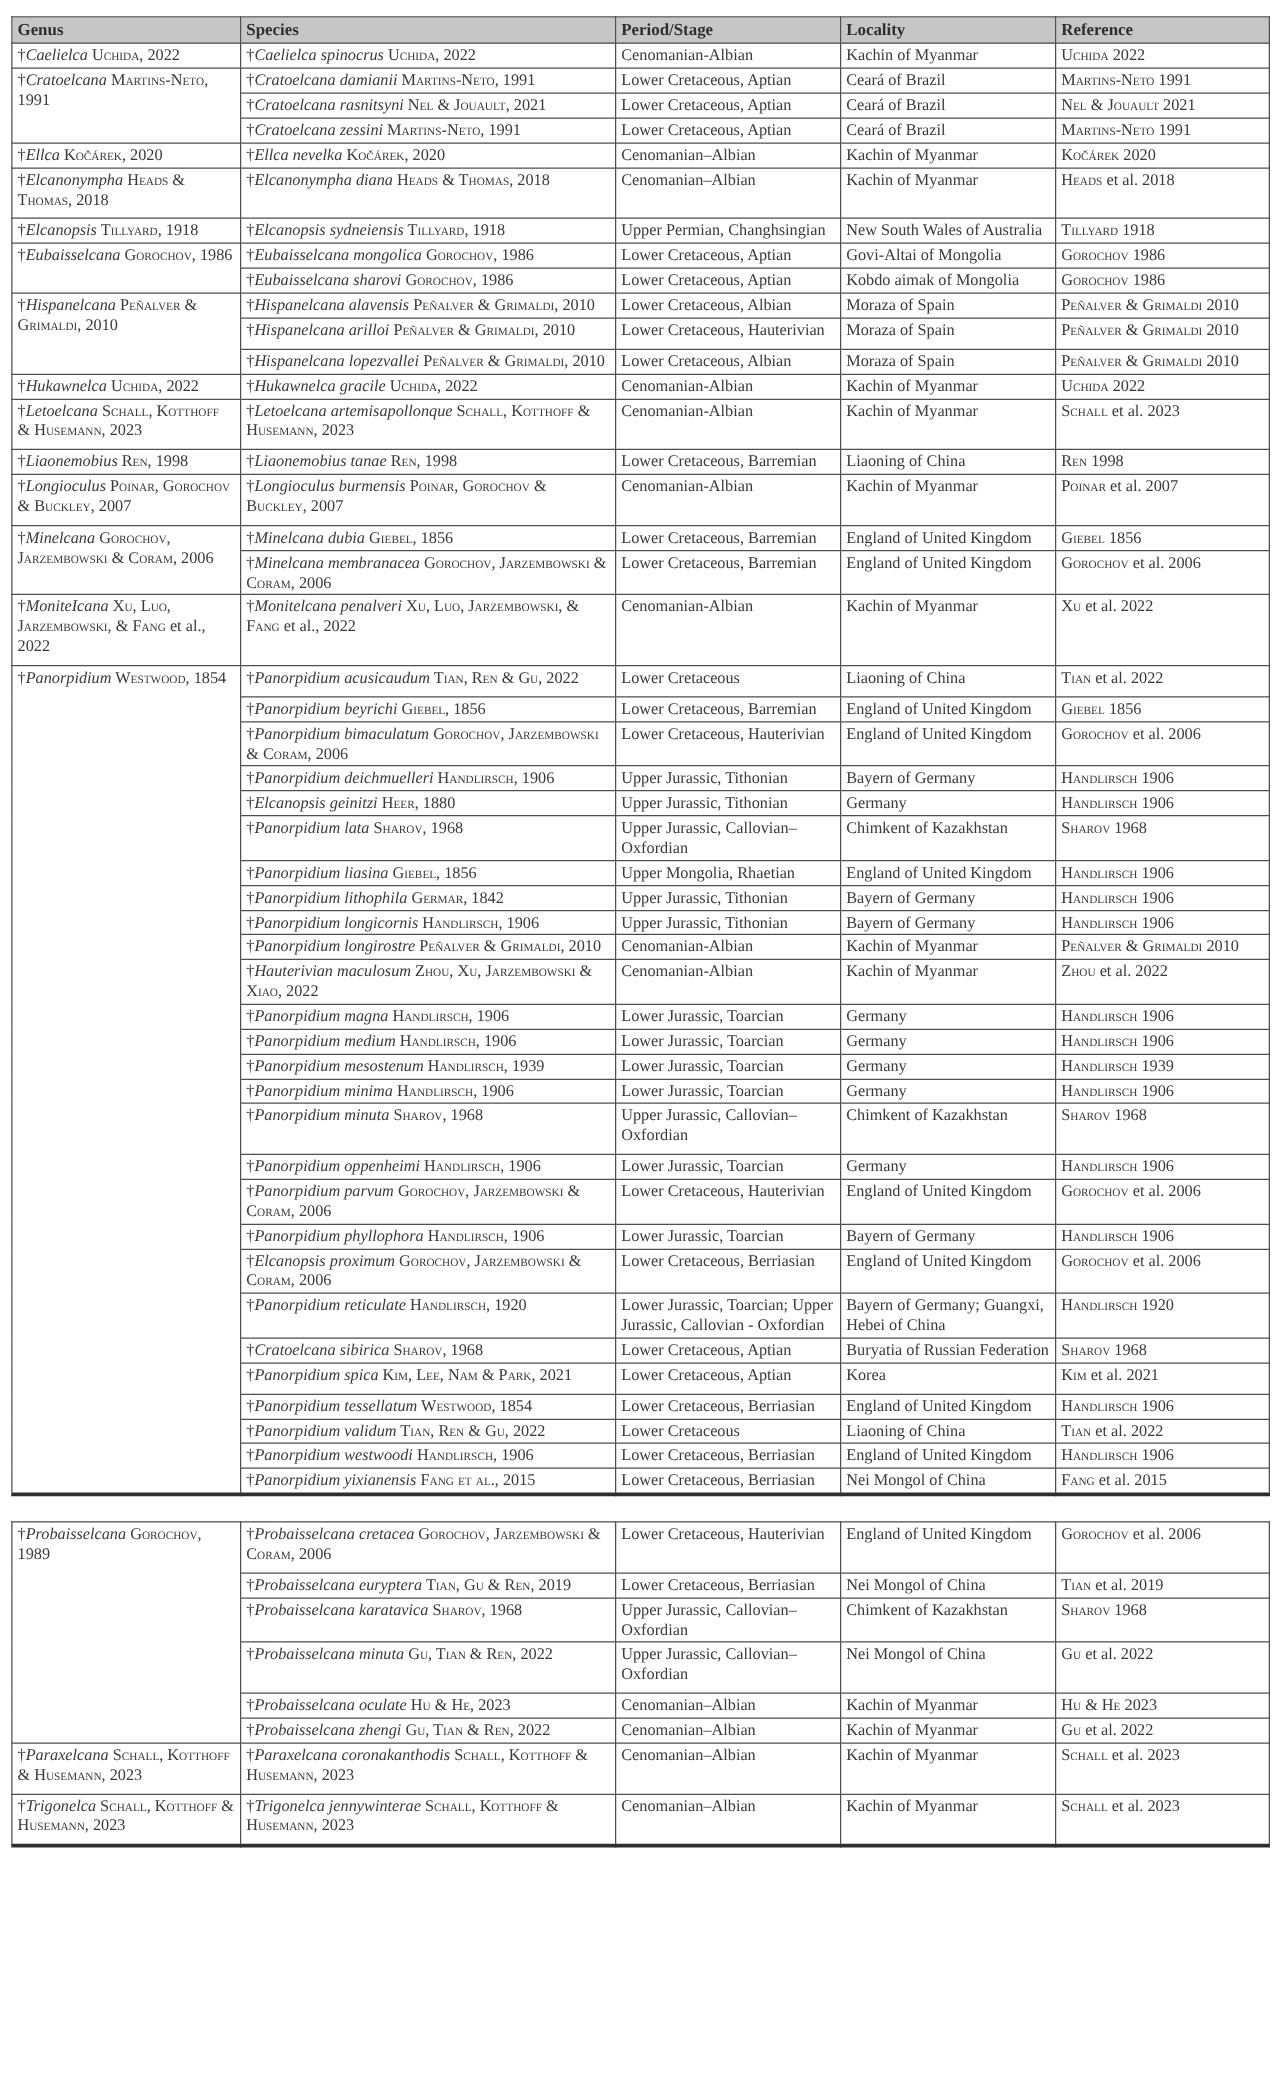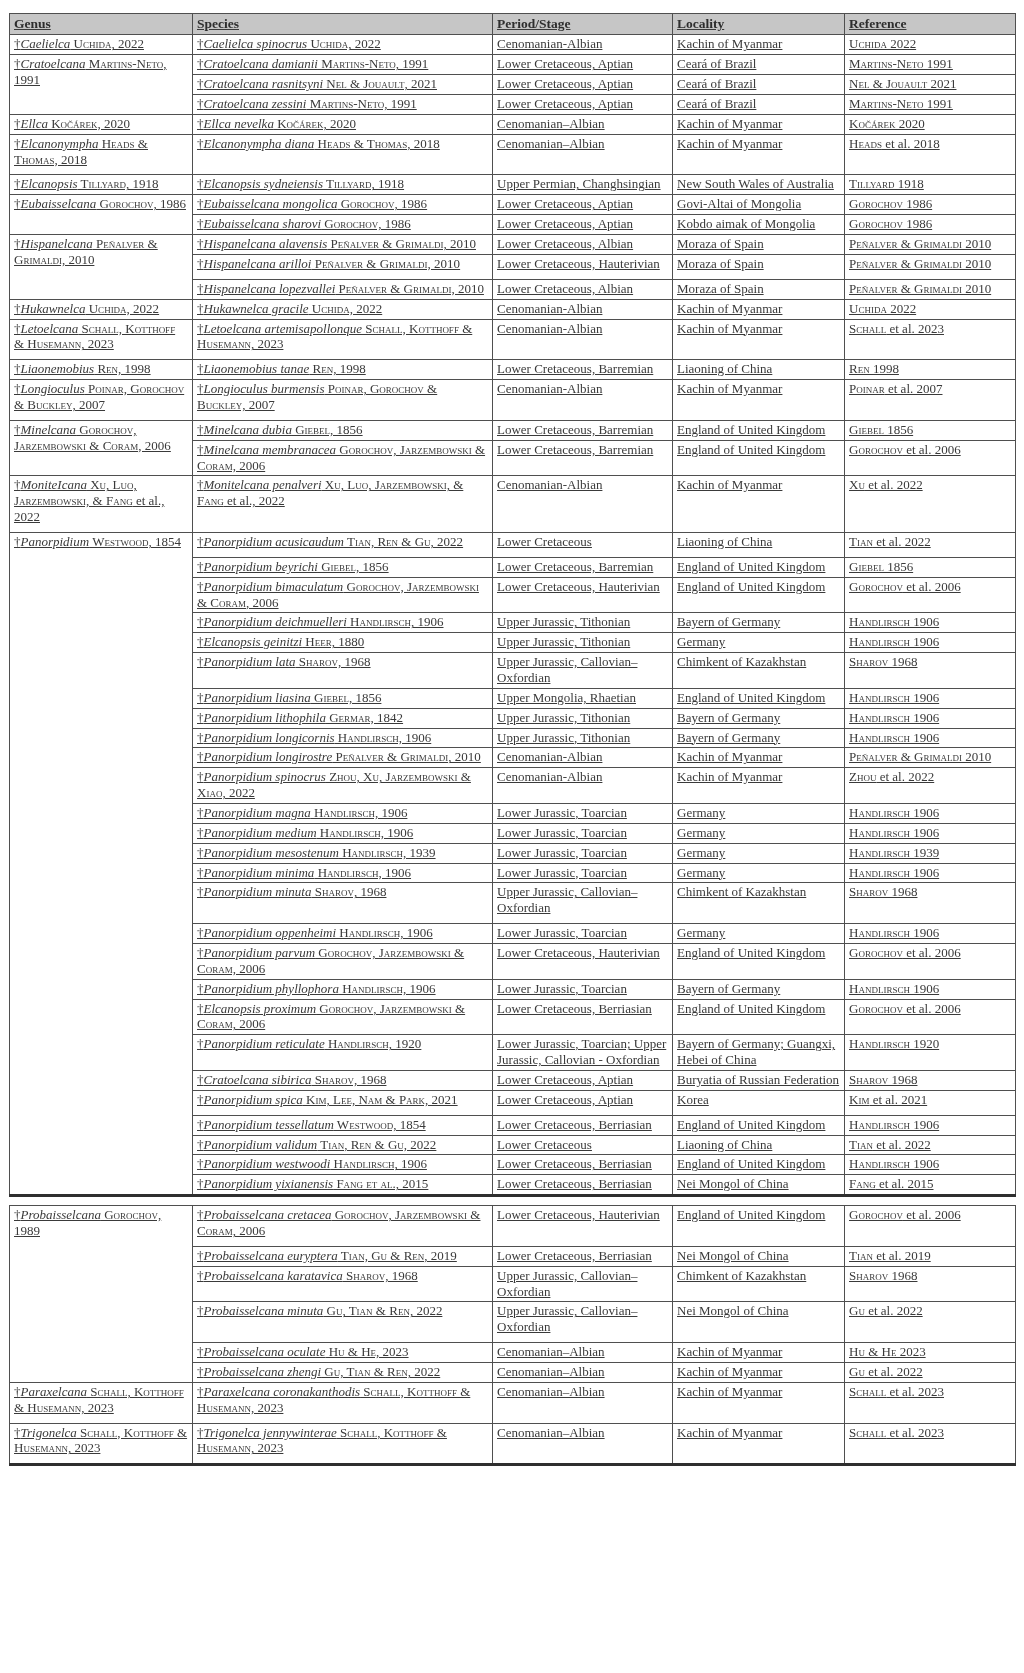--- a/index.html
+++ b/index.html
@@ -5,23 +5,23 @@
   html,body{margin:0;padding:0;}
   body{
     width:1024px;height:1673px;background:#ffffff;
     font-family:"Liberation Serif","DejaVu Serif",serif;
     color:#3a3a3a;overflow:hidden;
   }
   .page{padding:13px 9px 0 9px;}
   table.taxa{
     border-collapse:collapse;table-layout:fixed;width:1006px;
     font-size:13px;line-height:1.22;
-    border:1px solid #4f4f4f;border-bottom:3px solid #2f2f2f;text-decoration:underline;
+    border:1px solid #4f4f4f;border-bottom:3px solid #2f2f2f;
   }
-  table.taxa + table.taxa{margin-top:8px;}
+  table.taxa + table.taxa{margin-top:20px;}
   .c0{width:183px}.c1{width:300px}.c2{width:180px}.c3{width:172px}.c4{width:171px}
   table.taxa th{
     background:#c6c6c6;text-align:left;font-weight:bold;font-size:13.5px;
     border:1px solid #4f4f4f;padding:2px 4px;color:#2e2e2e;
   }
   table.taxa td{
     border:1px solid #4f4f4f;vertical-align:top;
     padding:1px 4px 2px 4px;overflow:hidden;
   }
   tr.tall > td{padding-bottom:7px;}
@@ -233,21 +233,21 @@
             <td class="">Bayern of Germany</td>
             <td class=""><span class="sc">Handlirsch 1906</span></td>
           </tr>
           <tr>
             <td class=""><span>†</span><span class="it">Panorpidium longirostre</span><span class="sc"> Peñalver &amp; Grimaldi, 2010</span></td>
             <td class="">Cenomanian-Albian</td>
             <td class="">Kachin of Myanmar</td>
             <td class=""><span class="sc">Peñalver &amp; Grimaldi 2010</span></td>
           </tr>
           <tr>
-            <td class=""><span>†</span><span class="it">Panorpidium spinocrus</span><span class="sc"> Zhou, Xu, Jarzembowski &amp; Xiao, 2022</span></td>
+            <td class=""><span>†</span><span class="it">Hauterivian maculosum</span><span class="sc"> Zhou, Xu, Jarzembowski &amp; Xiao, 2022</span></td>
             <td class="">Cenomanian-Albian</td>
             <td class="">Kachin of Myanmar</td>
             <td class=""><span class="sc">Zhou</span><span> et al. 2022</span></td>
           </tr>
           <tr>
             <td class=""><span>†</span><span class="it">Panorpidium magna</span><span class="sc"> Handlirsch, 1906</span></td>
             <td class="">Lower Jurassic, Toarcian</td>
             <td class="">Germany</td>
             <td class=""><span class="sc">Handlirsch 1906</span></td>
           </tr>

